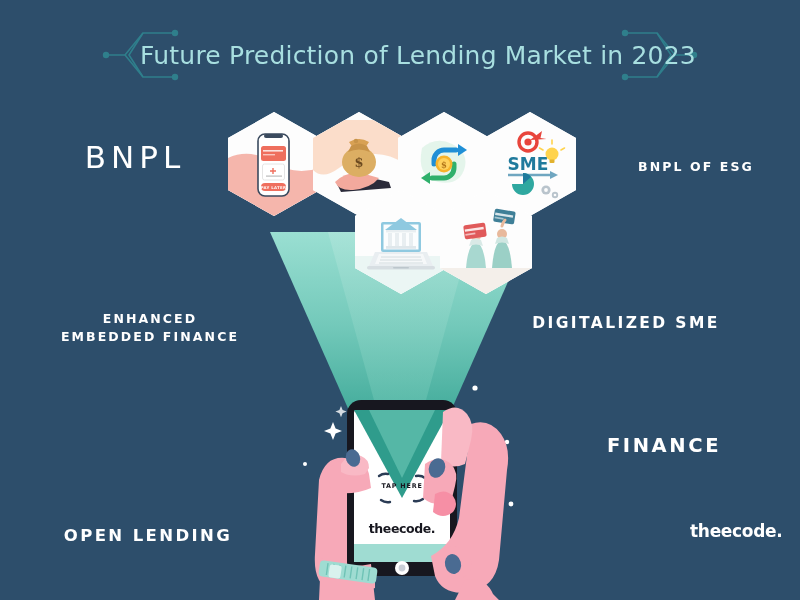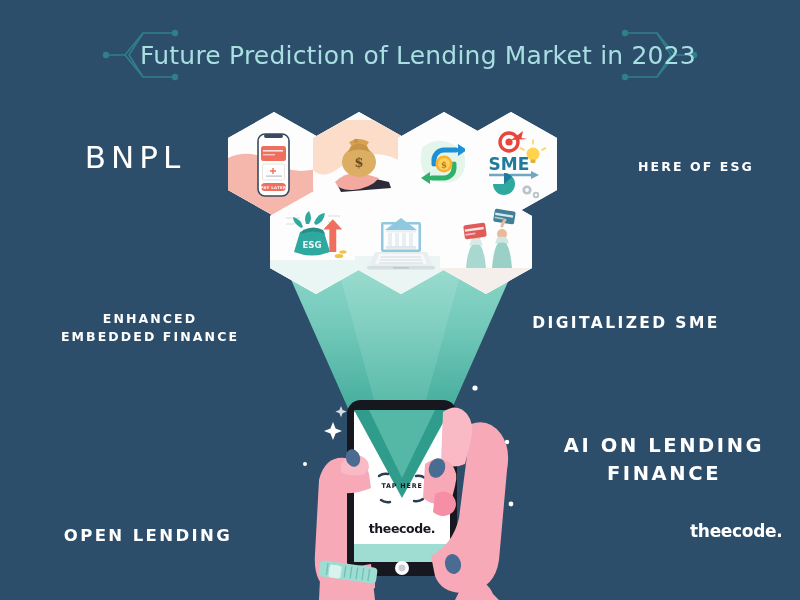--- a/index.html
+++ b/index.html
@@ -31,21 +31,21 @@
   
   .hexes { position:absolute; left:228px; top:112px; width:350px; height:190px; }
   .hex {
     position:absolute; width:92px; height:104px;
     clip-path:polygon(50% 0%,100% 25%,100% 75%,50% 100%,0% 75%,0% 25%);
     background:#ffffff; overflow:hidden;
   }
   .hex-in { position:absolute; inset:0; }
   .hex-r1 { top:0; }
   .hex-r2 { top:78px; }
-  .hx1 { left:0; }  .hx2 { left:85px; } .hx3 { left:170px; } .hx4 { left:237px; }
+  .hx1 { left:0; }  .hx2 { left:85px; } .hx3 { left:170px; } .hx4 { left:256px; }
   .hy1 { left:42px; } .hy2 { left:127px; } .hy3 { left:212px; }
 
   
   .lbl { position:absolute; color:#ffffff; text-align:center; line-height:1.45;
          font-family:"DejaVu Sans", sans-serif; }
   .lbl-bnpl   { left:40px;  top:135px; width:190px; font-size:31px; letter-spacing:5px; font-weight:400; }
   .lbl-esg    { left:598px; top:158px; width:196px; font-size:12.5px; letter-spacing:2.1px; font-weight:700; }
   .lbl-eef    { left:42px;  top:310px; width:216px; font-size:12.5px; letter-spacing:2.1px; font-weight:700; }
   .lbl-dsme   { left:510px; top:312px; width:232px; font-size:15.5px; letter-spacing:2.4px; font-weight:700; }
   .lbl-ai     { left:540px; top:432px; width:248px; font-size:19.5px; letter-spacing:2.6px; font-weight:700; }
@@ -174,42 +174,20 @@
         <path d="M39 61 a11 11 0 0 1 8 4 l-8 7 z" fill="#1f7a9c"></path>
         <g fill="#b9c4cc">
           <circle cx="62" cy="78" r="4.6"></circle>
             <circle cx="62" cy="78" r="1.9" fill="#fdfdfd"></circle>
           <circle cx="71" cy="83" r="3.2"></circle>
             <circle cx="71" cy="83" r="1.3" fill="#fdfdfd"></circle>
         </g>
       </svg>
     </div>
 
-    <div class="hex hex-r2 hy1">
-      <svg class="hex-in" viewBox="0 0 92 104">
-        <rect width="92" height="104" fill="#fdfdfd"></rect>
-        <path d="M0 70 H92 V104 H0 Z" fill="#dff2ef" opacity=".7"></path>
-        <g stroke="#cfd9de" stroke-width="1" fill="none" opacity=".9">
-          <path d="M16 28 h14 M16 34 h9 M58 26 h12 M58 32 h8"></path>
-        </g>
-        <g fill="#2fa8a0">
-          <path d="M36 34 q-3 -9 3 -13 q4 7 0 13 z"></path>
-          <path d="M44 33 q4 -10 11 -10 q-1 9 -9 12 z"></path>
-          <path d="M31 38 q-8 -5 -8 -11 q8 2 10 10 z"></path>
-        </g>
-        <path d="M30 42 q12 -7 24 0 l6 20 q-18 7 -36 0 z" fill="#2fa8a0"></path>
-        <path d="M33 40 q11 -5 20 0 l2 4 q-12 -5 -24 0 z" fill="#268e88"></path>
-        <text x="42" y="58" font-size="8.6" fill="#eafaf7" font-family="DejaVu Sans, sans-serif" font-weight="bold" text-anchor="middle">ESG</text>
-        <path d="M66 62 V36 l-7 0 l11 -12 l11 12 l-7 0 v26 z" fill="#ef6f5e" transform="translate(-6,0) scale(.86) translate(10,10)"></path>
-        <g fill="#f2c14a">
-          <ellipse cx="69" cy="66" rx="4.4" ry="2"></ellipse>
-            <ellipse cx="73" cy="62" rx="3.6" ry="1.7"></ellipse>
-        </g>
-      </svg>
-    </div>
 
     <div class="hex hex-r2 hy2">
       <svg class="hex-in" viewBox="0 0 92 104">
         <rect width="92" height="104" fill="#fdfdfd"></rect>
         <path d="M0 66 H92 V104 H0 Z" fill="#dff2ef" opacity=".6"></path>
         <rect x="26" y="32" width="40" height="30" rx="2" fill="#8fc9e0"></rect>
         <rect x="28.5" y="34.5" width="35" height="25" fill="#fbfdfe"></rect>
         <path d="M30 40 L46 28 L62 40 Z" fill="#8fc9e0"></path>
         <rect x="31" y="40" width="30" height="2.4" fill="#e8eef1"></rect>
         <g fill="#e8eef1">
@@ -303,31 +281,30 @@
       <ellipse cx="162" cy="100" rx="8" ry="10" fill="#4a6b92" transform="rotate(22 162 100)"></ellipse>
       <path d="M160 126 q10 -6 18 2 q6 8 0 16 q-10 8 -20 0 z" fill="#f68fa5"></path>
       <path d="M166 182 q14 -8 26 2 q8 10 2 22 q-14 10 -28 -2 z" fill="#f7a9b8"></path>
       <ellipse cx="178" cy="196" rx="8" ry="10" fill="#4a6b92" transform="rotate(-14 178 196)"></ellipse>
       <path d="M190 212 q20 -4 28 14 l6 6 h-44 z" fill="#f7a9b8"></path>
     </svg>
   </div>
 
   <div class="lbl lbl-bnpl">BNPL</div>
 
-  <div class="lbl lbl-esg">HERE OF ESG</div>
+  <div class="lbl lbl-esg">BNPL OF ESG</div>
 
   <div class="lbl lbl-eef">
     <div>ENHANCED</div>
     <div>EMBEDDED FINANCE</div>
   </div>
 
   <div class="lbl lbl-dsme">DIGITALIZED SME</div>
 
   <div class="lbl lbl-ai">
-    <div>AI ON LENDING</div>
     <div>FINANCE</div>
   </div>
 
   <div class="lbl lbl-ob">OPEN LENDING</div>
 
   <div class="logo">
     <span>theecode</span><span class="dot">.</span>
   </div>
 
 </div>

